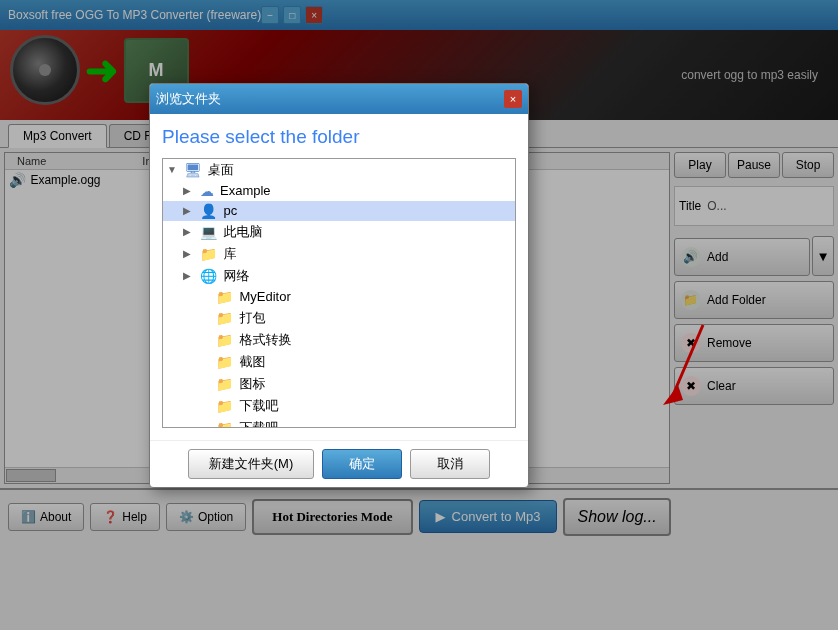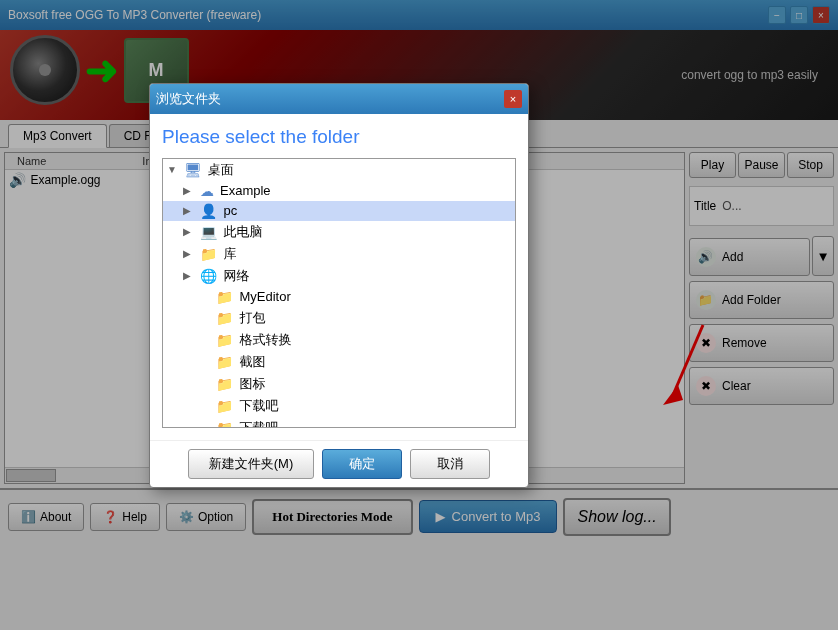--- a/index.html
+++ b/index.html
@@ -4,21 +4,20 @@
   <style>
     * { box-sizing: border-box; margin: 0; padding: 0; font-family: 'Segoe UI', Tahoma, sans-serif; }
     body { width: 838px; height: 630px; overflow: hidden; background: #f0f0f0; position: relative; }
 
     
     .title-bar {
       background: linear-gradient(to bottom, #4a9fd4, #2d7ab8);
       height: 30px;
       display: flex;
       align-items: center;
-      justify-content: space-between;
       padding: 0 8px;
       color: white;
       font-size: 12px;
     }
     .title-bar-controls { display: flex; gap: 4px; }
     .title-btn {
       width: 18px; height: 18px; background: #5aacdb; border: 1px solid #3a8abb;
       color: white; font-size: 10px; display: flex; align-items: center; justify-content: center;
       cursor: pointer; border-radius: 2px;
     }
@@ -125,21 +124,21 @@
       display: flex;
       align-items: center;
       padding: 2px 4px;
       font-size: 12px;
       gap: 4px;
     }
     .file-item-icon { color: #555; font-size: 14px; }
 
     
     .right-panel {
-      width: 145px;
+      width: 160px;
       display: flex;
       flex-direction: column;
       gap: 4px;
     }
     .playback-btns {
       display: flex;
       gap: 2px;
     }
     .btn-playback {
       flex: 1;

